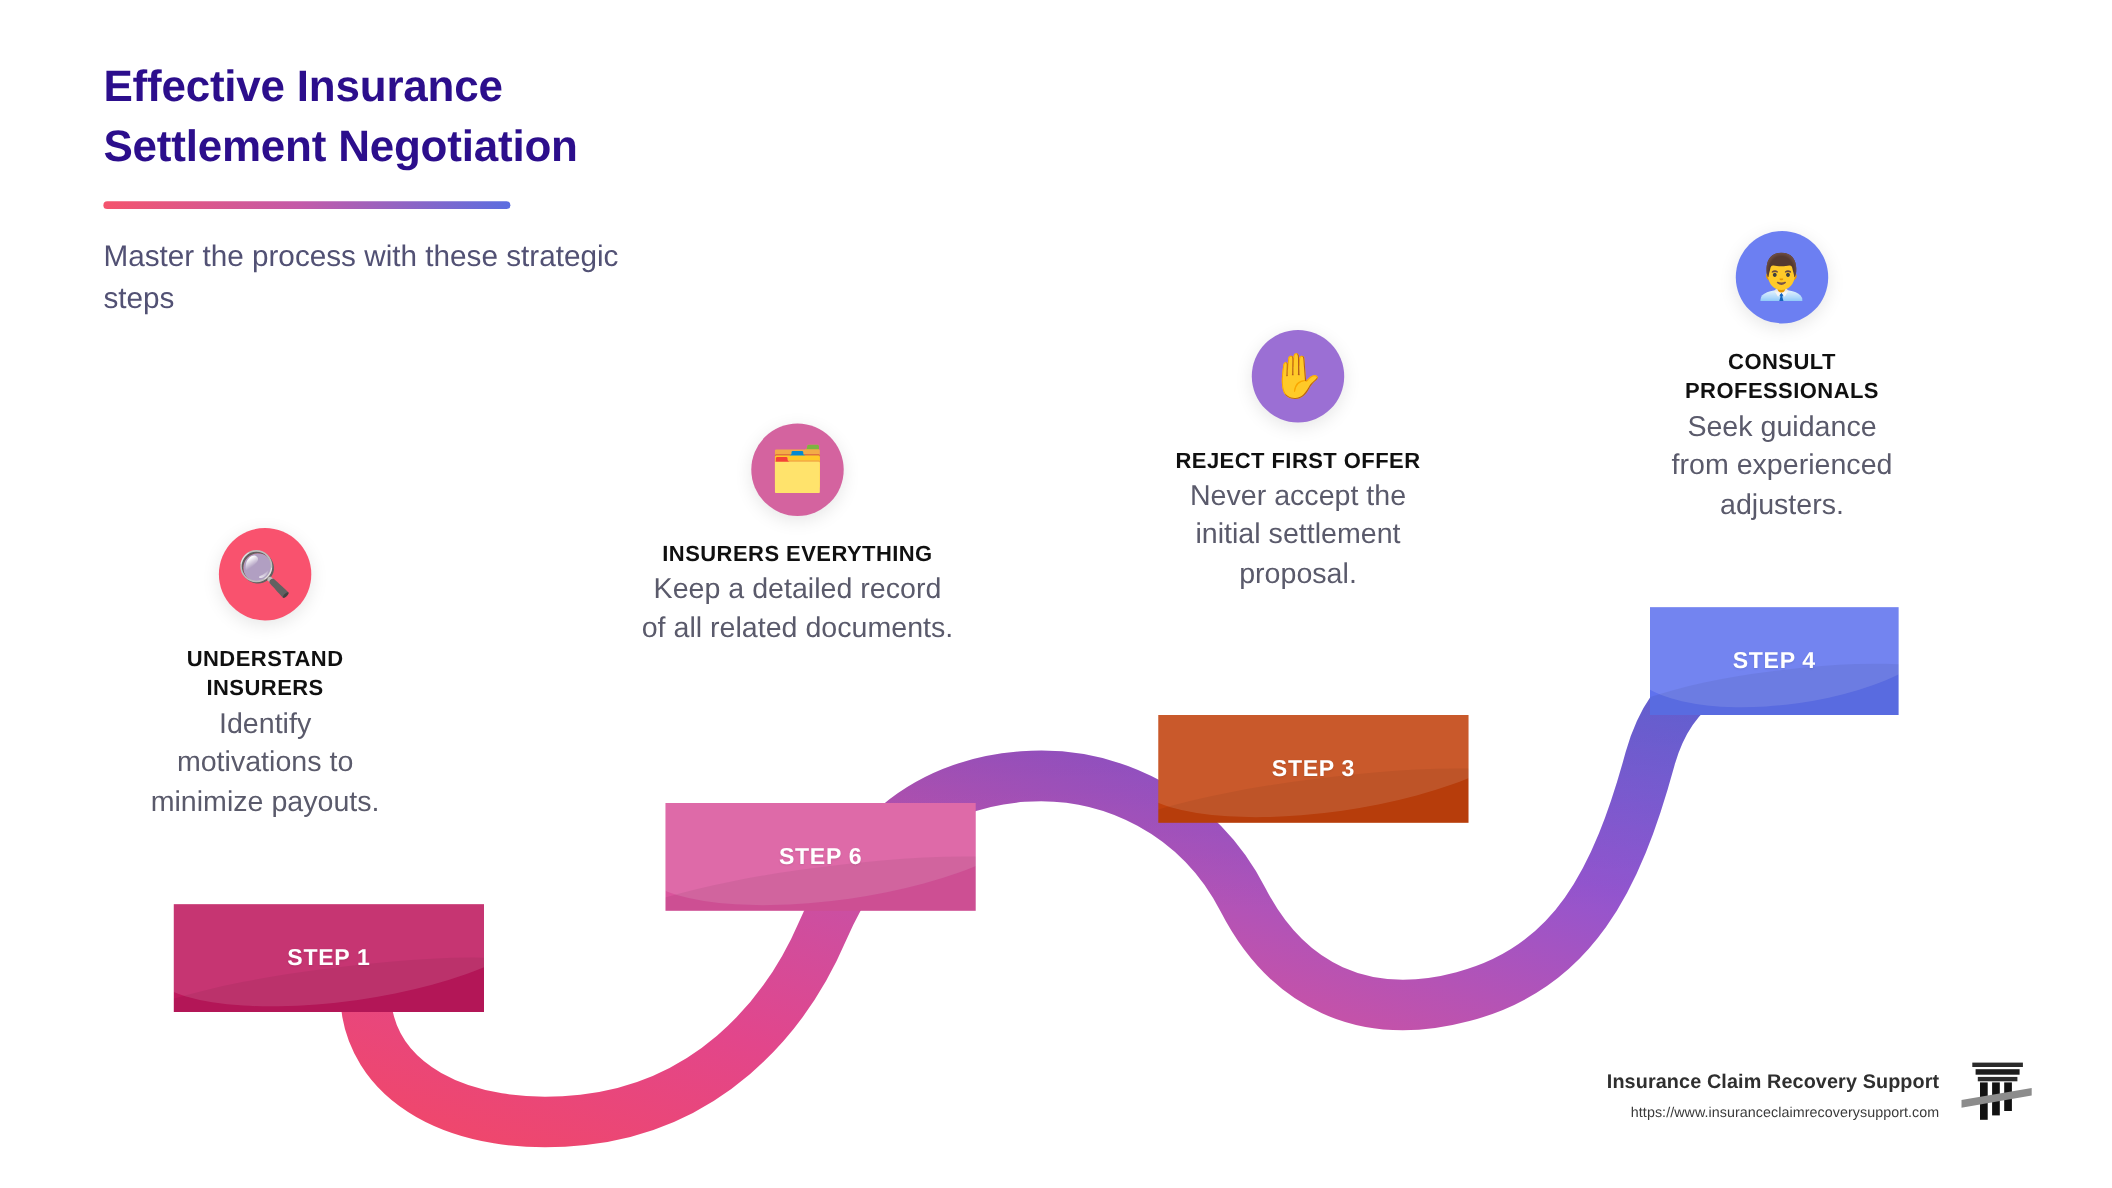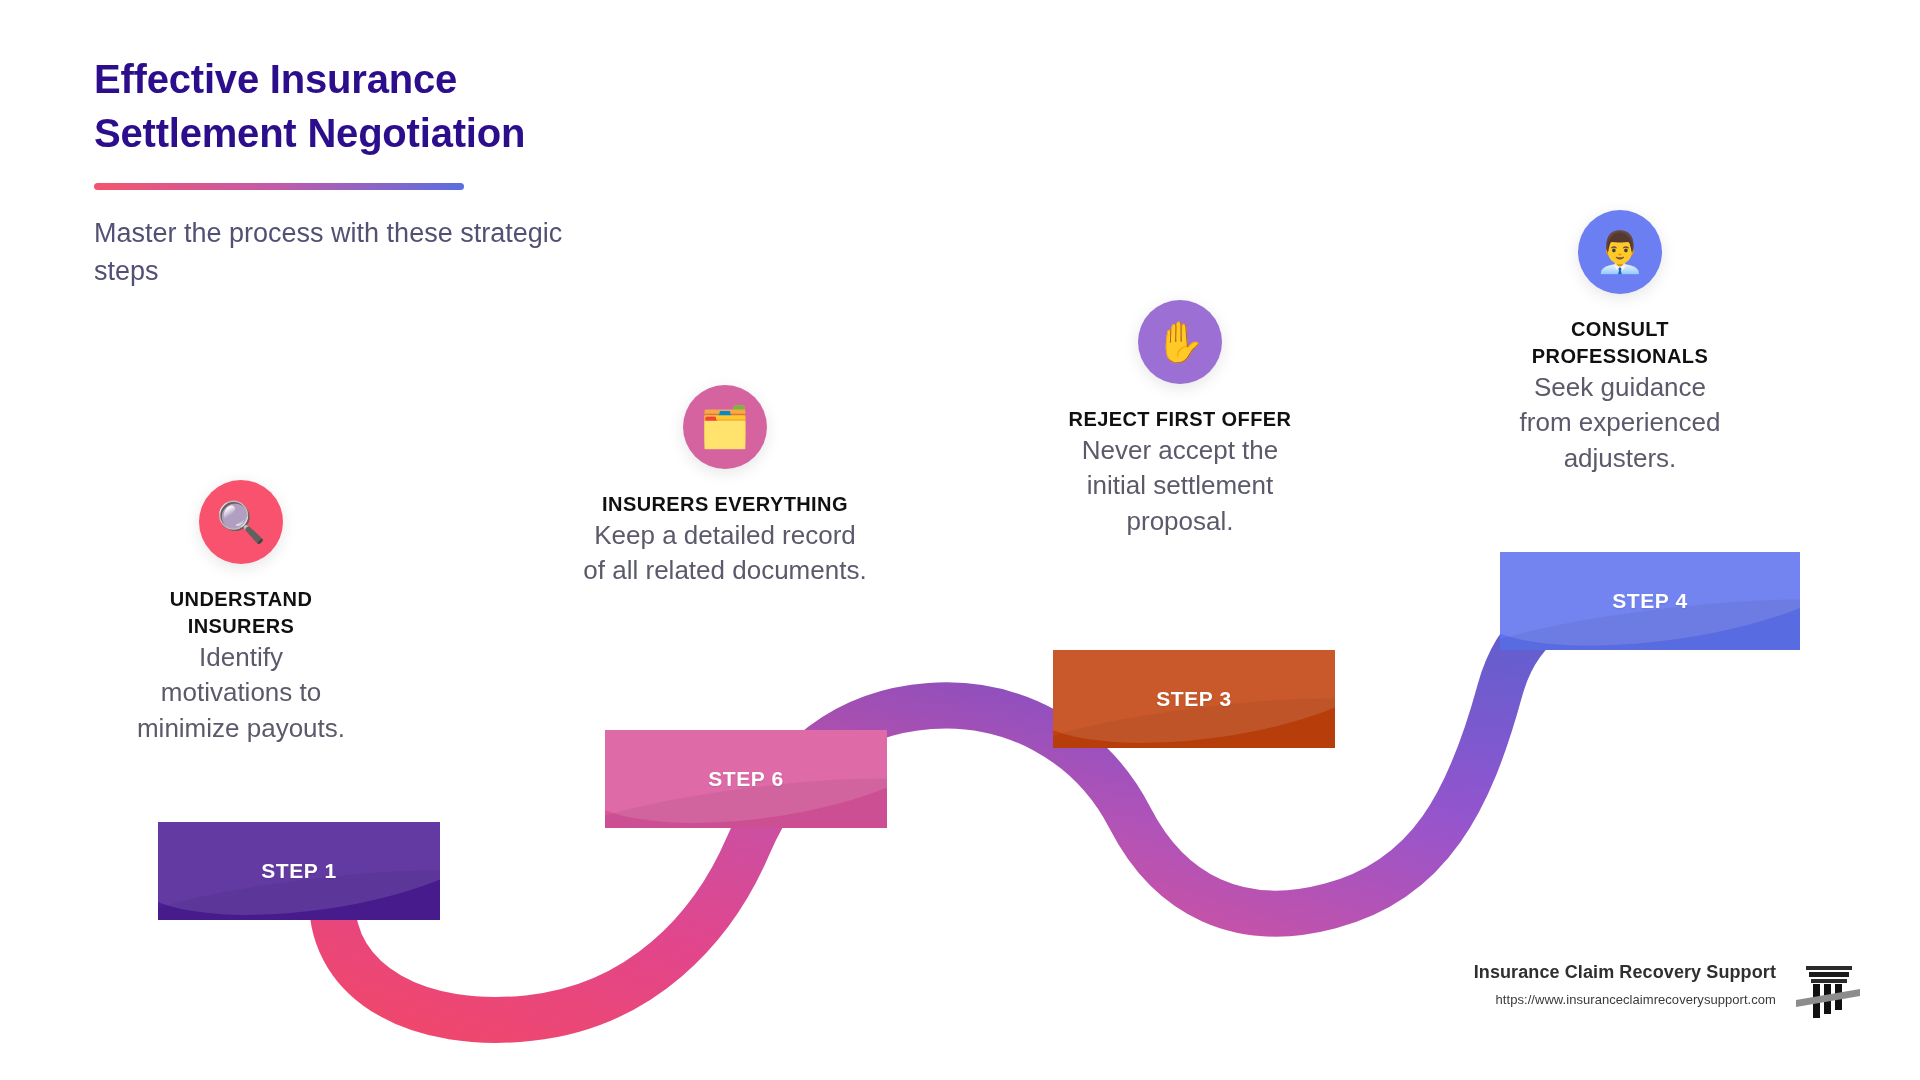--- a/index.html
+++ b/index.html
@@ -129,23 +129,24 @@
   .step-desc {
     margin-top: 0;
     font-size: 26px;
     line-height: 1.37;
     color: #5a5a6b;
   }
 
   
   .footer {
     position: absolute;
-    right: 52px;
+    right: 65px;
     bottom: 52px;
     display: flex;
+    align-items: center;
     gap: 20px;
   }
   .footer-text {
     text-align: right;
   }
   .brand-name {
     font-size: 18px;
     font-weight: 700;
     color: #2f2f2f;
     letter-spacing: 0.1px;
@@ -202,21 +203,21 @@
 </svg>
 
 <div class="step-info" style="left:136px; top:480px; width:210px;">
   <div class="icon-circle" style="background:#f9526e;">
     <span>🔍</span>
   </div>
   <div class="step-heading">UNDERSTAND INSURERS</div>
   <div class="step-desc">Identify motivations to minimize payouts.</div>
 </div>
 
-<div class="banner" style="left:158px; top:822px; width:282px; height:98px; background:#4c1d95;">
+<div class="banner" style="left:158px; top:822px; width:282px; height:98px; background:#be185d;">
   <div class="gloss"></div>
   <div class="gloss2"></div>
   <span class="banner-label">STEP 1</span>
 </div>
 
 <div class="step-info" style="left:580px; top:385px; width:290px;">
   <div class="icon-circle" style="background:#d4639f;">
     <span>🗂️</span>
   </div>
   <div class="step-heading">INSURERS EVERYTHING</div>
@@ -244,21 +245,21 @@
 </div>
 
 <div class="step-info" style="left:1510px; top:210px; width:220px;">
   <div class="icon-circle" style="background:#6c7ff2;">
     <span>👨‍💼</span>
   </div>
   <div class="step-heading">CONSULT PROFESSIONALS</div>
   <div class="step-desc">Seek guidance from experienced adjusters.</div>
 </div>
 
-<div class="banner" style="left:1500px; top:552px; width:300px; height:98px; background:#5f72ee;">
+<div class="banner" style="left:1500px; top:552px; width:226px; height:98px; background:#5f72ee;">
   <div class="gloss"></div>
   <div class="gloss2"></div>
   <span class="banner-label">STEP 4</span>
 </div>
 
 <div class="footer">
   <div class="footer-text">
     <div class="brand-name">Insurance Claim Recovery Support</div>
     <div class="brand-url">https://www.insuranceclaimrecoverysupport.com</div>
   </div>

